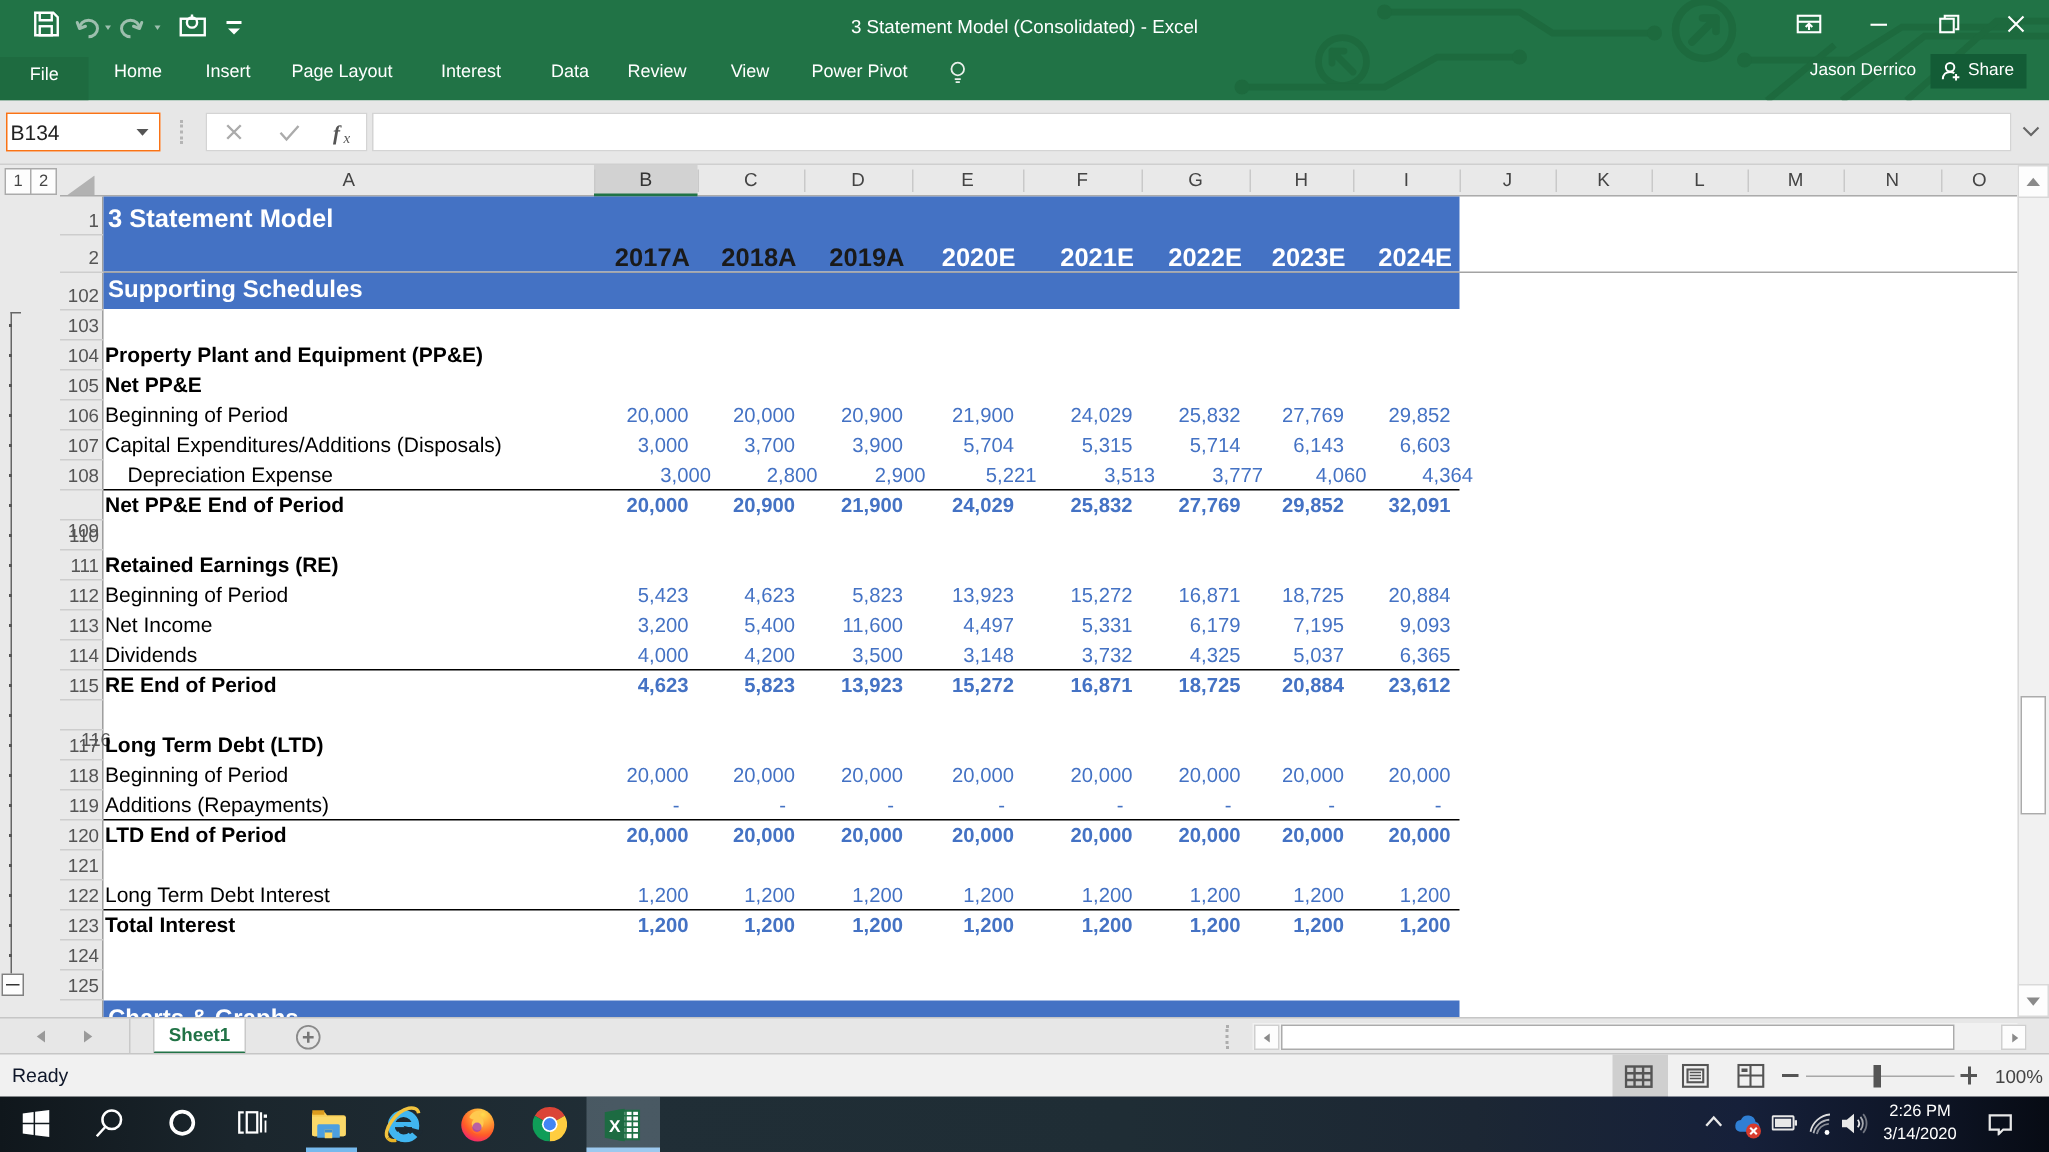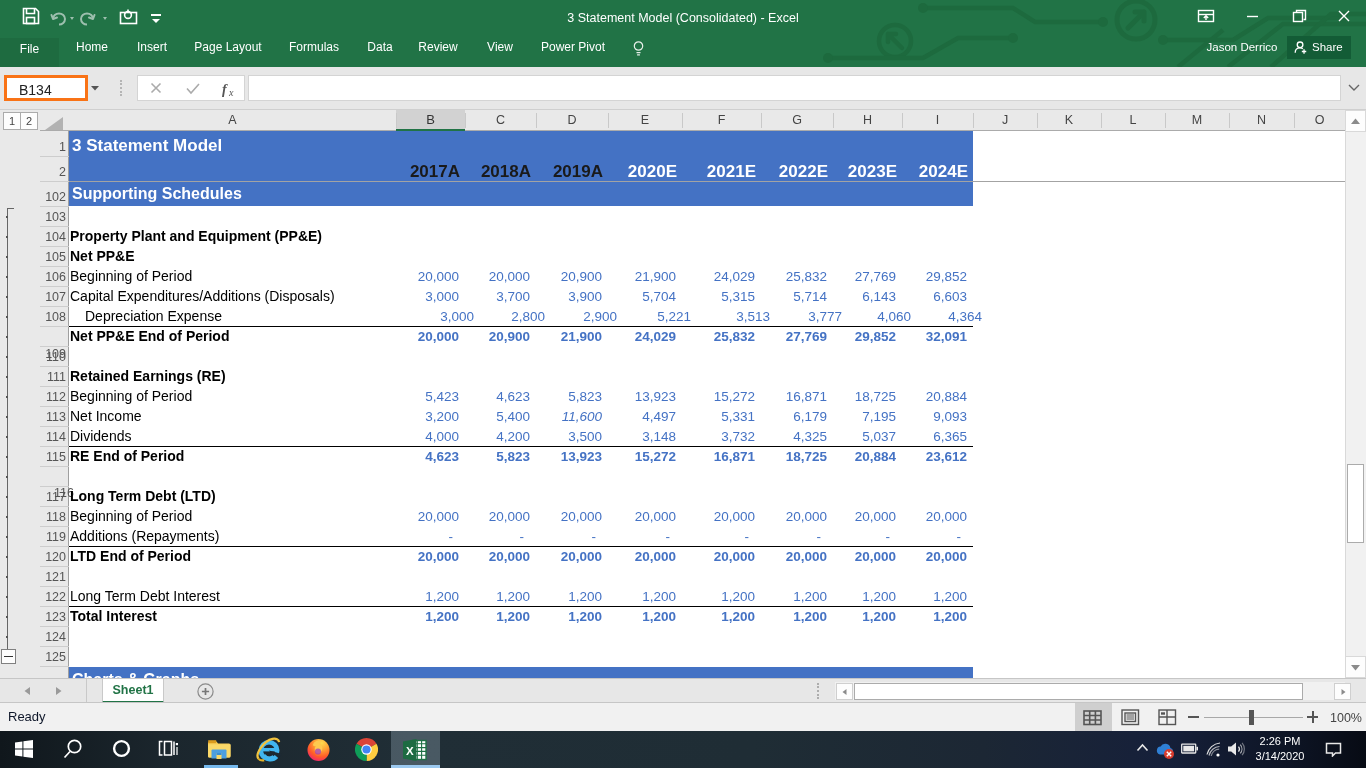--- a/index.html
+++ b/index.html
@@ -7,21 +7,21 @@
 body{position:relative;background:#fff;}
 
 #titlebar{position:absolute;left:0;top:0;width:1366px;height:67px;background:#217346;}
 #title{position:absolute;left:0;top:11px;width:1366px;text-align:center;color:#fff;font-size:12.5px;}
 
 #tabs{position:absolute;left:0;top:36px;width:1366px;height:31px;background:transparent;}
 .rtab{position:absolute;top:0;height:31px;color:#fff;font-size:12px;line-height:23px;text-align:center;}
 #filetab{position:absolute;left:0;top:2px;width:59px;height:29px;background:#1e6b40;color:#fff;font-size:12px;line-height:22px;text-align:center;}
 
 #fbar{position:absolute;left:0;top:67px;width:1366px;height:43px;background:#E7E7E7;border-bottom:1px solid #cfcfcf;}
-#namebox{position:absolute;left:4px;top:8px;width:84px;height:26px;background:#fff;border:3px solid #f97316;font-size:14px;color:#222;line-height:24px;padding-left:12px;}
+#namebox{position:absolute;left:4px;top:8px;width:103px;height:26px;background:#fff;border:1px solid #f97316;font-size:14px;color:#222;line-height:24px;padding-left:2px;}
 #fxbox{position:absolute;left:248px;top:8px;width:1093px;height:26px;background:#fff;border:1px solid #d4d4d4;}
 
 #sheet{position:absolute;left:0;top:110px;width:1366px;height:568px;background:#fff;overflow:hidden;}
 #gutter{position:absolute;left:0;top:0;width:40px;height:568px;background:#E9E9E9;}
 #rowhdr{position:absolute;left:40px;top:0;width:29px;height:568px;background:#E9E9E9;border-right:1px solid #9f9f9f;}
 #colhdr{position:absolute;left:40px;top:0;width:1305px;height:21px;background:#E9E9E9;border-bottom:1px solid #ababab;}
 .clabel{position:absolute;top:0;height:20px;font-size:12.5px;color:#444;text-align:center;line-height:21px;}
 .cline{position:absolute;top:3px;height:15px;width:1px;background:#c9c9c9;}
 .rnum{position:absolute;left:0;width:26px;text-align:right;font-size:12.5px;color:#555;display:flex;align-items:flex-end;justify-content:flex-end;padding-bottom:2px;}
 .rline{position:absolute;left:0;width:29px;height:1px;background:#cdcdcd;}
@@ -93,21 +93,21 @@
 <path d="M106.5 6.5 v-2 h9 v9 h-2"></path>
 <path d="M149 5 l10 10 M159 5 l-10 10"></path>
 </g>
 </svg>
 </div>
 <div id="tabs">
 <div id="filetab">File</div>
 <div class="rtab" style="left:32px;width:120px;">Home</div>
 <div class="rtab" style="left:92px;width:120px;">Insert</div>
 <div class="rtab" style="left:168px;width:120px;">Page Layout</div>
-<div class="rtab" style="left:254px;width:120px;">Formulas</div>
+<div class="rtab" style="left:254px;width:120px;">Interest</div>
 <div class="rtab" style="left:320px;width:120px;">Data</div>
 <div class="rtab" style="left:378px;width:120px;">Review</div>
 <div class="rtab" style="left:440px;width:120px;">View</div>
 <div class="rtab" style="left:513px;width:120px;">Power Pivot</div>
 <svg class="abs" style="left:632px;top:4px" width="13" height="17" viewBox="0 0 13 17">
 <g stroke="#e8f0ea" stroke-width="1.2" fill="none">
 <circle cx="6.5" cy="6" r="4.2"></circle>
 <path d="M4.5 12.7 h4 M5.1 14.8 h2.8"></path>
 </g>
 </svg>
@@ -336,21 +336,21 @@
 <div class="num" style="width:74px;padding-right:6px;">13,923</div>
 <div class="num" style="width:79px;padding-right:6px;">15,272</div>
 <div class="num" style="width:72px;padding-right:6px;">16,871</div>
 <div class="num" style="width:69px;padding-right:6px;">18,725</div>
 <div class="num" style="width:71px;padding-right:6px;">20,884</div>
 </div>
 <div class="row" style="left:69px;top:296px;width:904px;height:20px;">
 <div class="lab">Net Income</div>
 <div class="num" style="width:69px;padding-right:6px;">3,200</div>
 <div class="num" style="width:71px;padding-right:6px;">5,400</div>
-<div class="num" style="width:72px;padding-right:6px;font-style:italic;">11,600</div>
+<div class="num" style="width:72px;padding-right:6px;">11,600</div>
 <div class="num" style="width:74px;padding-right:6px;">4,497</div>
 <div class="num" style="width:79px;padding-right:6px;">5,331</div>
 <div class="num" style="width:72px;padding-right:6px;">6,179</div>
 <div class="num" style="width:69px;padding-right:6px;">7,195</div>
 <div class="num" style="width:71px;padding-right:6px;">9,093</div>
 </div>
 <div class="row" style="left:69px;top:316px;width:904px;height:20px;">
 <div class="lab">Dividends</div>
 <div class="num" style="width:69px;padding-right:6px;">4,000</div>
 <div class="num" style="width:71px;padding-right:6px;">4,200</div>

